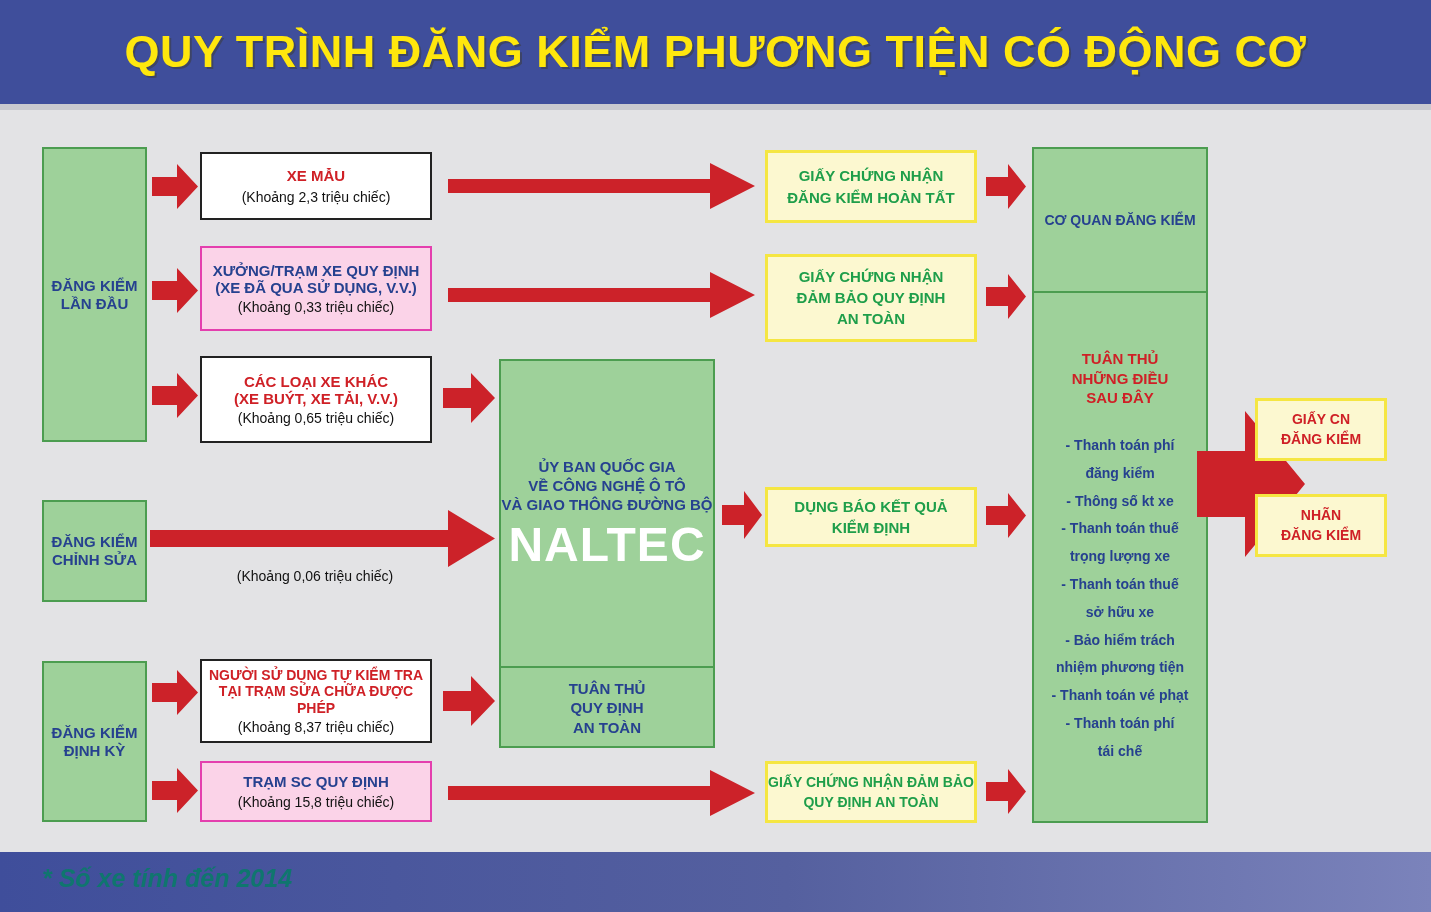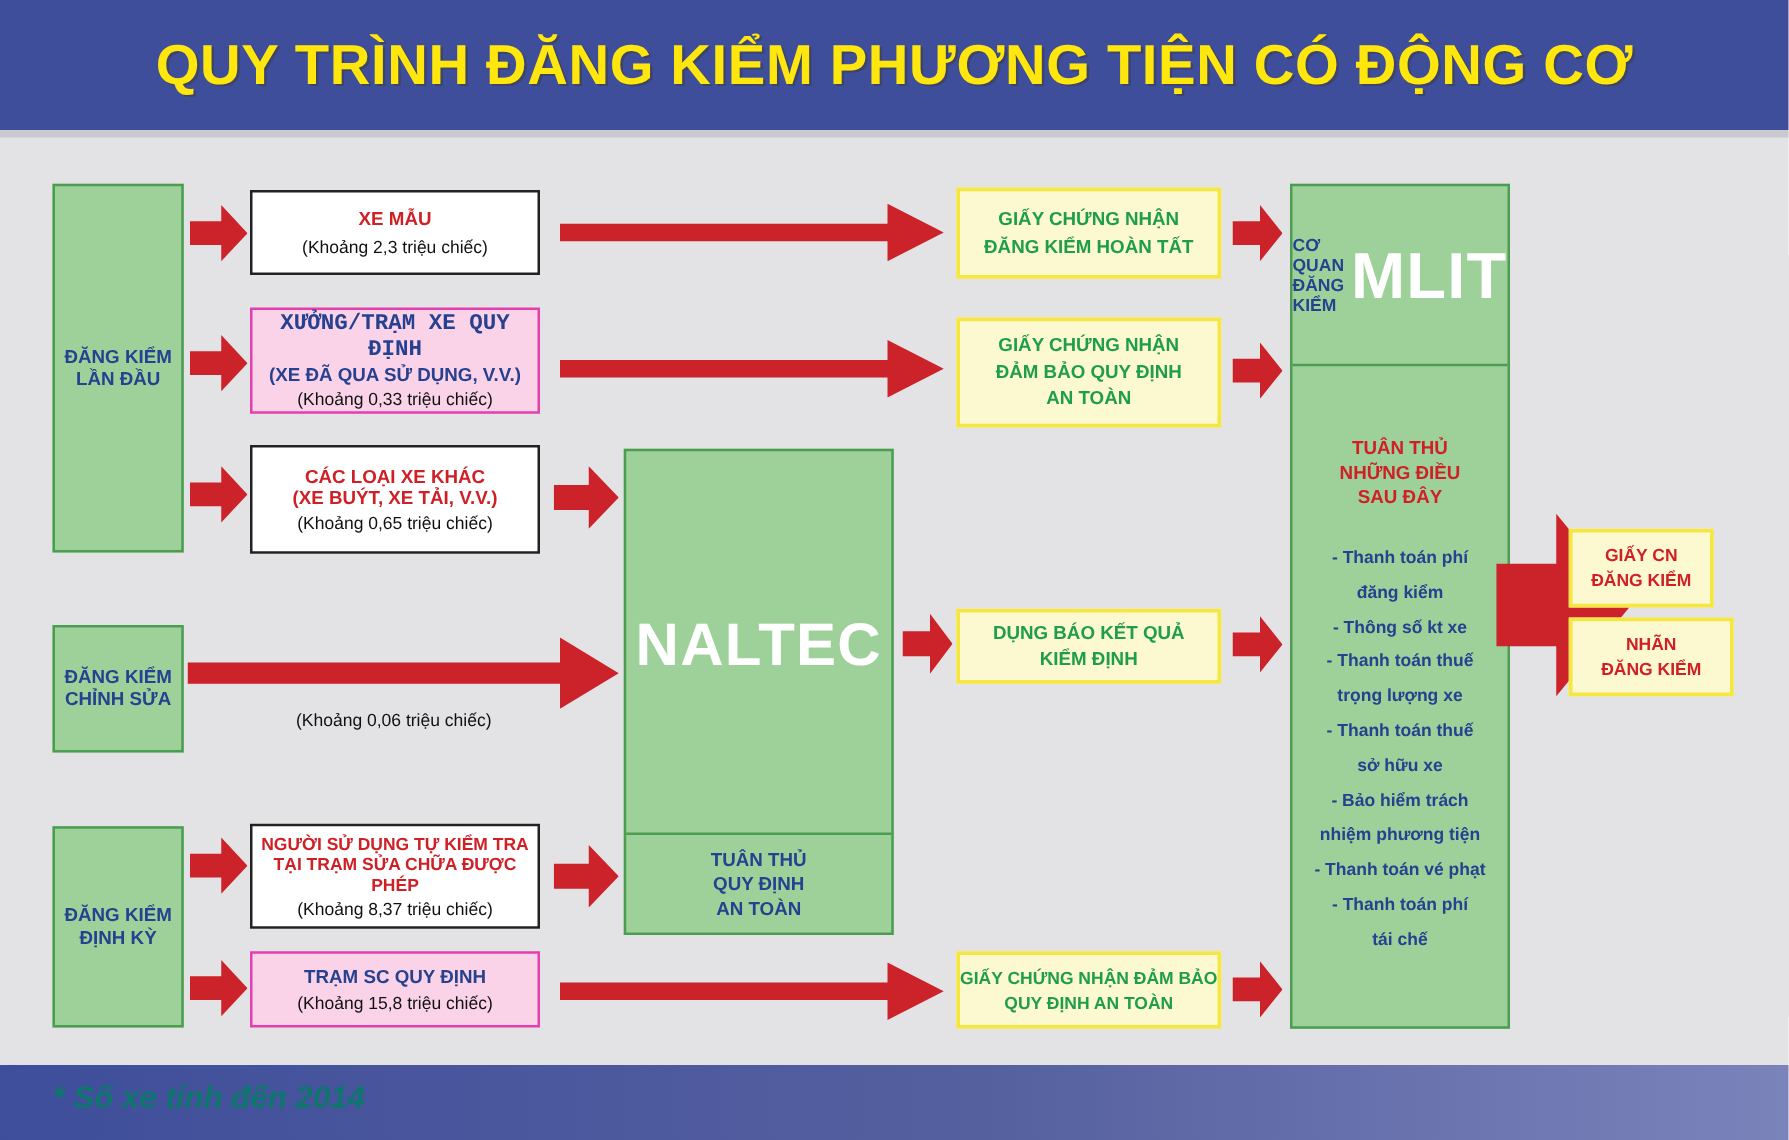--- a/index.html
+++ b/index.html
@@ -113,21 +113,21 @@
         <path d="M0 13 H25 V0 L46 22.5 L25 45 V32 H0 Z" fill="#cc2229"></path>
       </svg>
   </div>
 
   <div class="box white" style="left:200px;top:152px;width:232px;height:68px;">
     <div class="hdr t-red" style="font-size:15px;text-align:center;">XE MẪU</div>
     <div class="sub" style="font-size:14px;margin-top:4px;">(Khoảng 2,3 triệu chiếc)</div>
   </div>
 
   <div class="box pink" style="left:200px;top:246px;width:232px;height:85px;">
-    <div class="hdr t-blue" style="font-size:18px;font-family:Liberation Mono, monospace;">XƯỞNG/TRẠM XE QUY ĐỊNH</div>
+    <div class="hdr t-blue" style="font-size:15px;">XƯỞNG/TRẠM XE QUY ĐỊNH</div>
     <div class="hdr t-blue" style="font-size:15px;">(XE ĐÃ QUA SỬ DỤNG, V.V.)</div>
     <div class="sub" style="font-size:14px;margin-top:2px;">(Khoảng 0,33 triệu chiếc)</div>
   </div>
 
   <div class="box white" style="left:200px;top:356px;width:232px;height:87px;">
     <div class="hdr t-red" style="font-size:15px;">CÁC LOẠI XE KHÁC</div>
     <div class="hdr t-red" style="font-size:15px;">(XE BUÝT, XE TẢI, V.V.)</div>
     <div class="sub" style="font-size:14px;margin-top:2px;">(Khoảng 0,65 triệu chiếc)</div>
   </div>
 
@@ -175,20 +175,25 @@
   <div class="arrow" style="left:448px;top:770px;">
     <svg width="307" height="46" viewBox="0 0 307 46">
         <path d="M0 16 H262 V0 L307 23 L262 46 V30 H0 Z" fill="#cc2229"></path>
       </svg>
   </div>
 
   <div style="position:absolute;left:499px;top:359px;width:216px;height:389px;box-sizing:border-box;
               background:#9ed19a;border:2px solid #4c9d50;">
     <div style="position:absolute;left:0;top:0;width:100%;height:305px;display:flex;flex-direction:column;
                 align-items:center;justify-content:center;">
+      <div style="color:#26418f;font-weight:bold;font-size:15px;line-height:1.25;text-align:center;">
+        <div>ỦY BAN QUỐC GIA</div>
+        <div>VỀ CÔNG NGHỆ Ô TÔ</div>
+        <div>VÀ GIAO THÔNG ĐƯỜNG BỘ</div>
+      </div>
       <div class="bigword" style="font-size:48px;margin-top:6px;">NALTEC</div>
     </div>
     <div class="divline" style="left:0;top:305px;width:100%;"></div>
     <div style="position:absolute;left:0;top:307px;width:100%;height:80px;display:flex;flex-direction:column;
                 align-items:center;justify-content:center;color:#26418f;font-weight:bold;font-size:15px;line-height:1.3;">
       <div>TUÂN THỦ</div>
       <div>QUY ĐỊNH</div>
       <div>AN TOÀN</div>
     </div>
   </div>
@@ -239,21 +244,20 @@
     <svg width="40" height="45" viewBox="0 0 40 45">
         <path d="M0 13 H22 V0 L40 22.5 L22 45 V32 H0 Z" fill="#cc2229"></path>
       </svg>
   </div>
 
   <div style="position:absolute;left:1032px;top:147px;width:176px;height:676px;box-sizing:border-box;
               background:#9ed19a;border:2px solid #4c9d50;">
     <div style="position:absolute;left:0;top:0;width:100%;height:142px;display:flex;flex-direction:row;
                 align-items:center;justify-content:center;">
       <div style="color:#26418f;font-weight:bold;font-size:14px;">CƠ QUAN ĐĂNG KIỂM</div>
-      <div class="bigword" style="font-size:52px;margin-top:2px;">MLIT</div>
     </div>
     <div class="divline" style="left:0;top:142px;width:100%;"></div>
 
     <div style="position:absolute;left:0;top:200px;width:100%;text-align:center;color:#cf2026;
                 font-weight:bold;font-size:15px;line-height:1.3;">
       <div>TUÂN THỦ</div>
       <div>NHỮNG ĐIỀU</div>
       <div>SAU ĐÂY</div>
     </div>
 
@@ -286,21 +290,21 @@
         </div>
       </div>
   </div>
 
   <div class="arrow" style="left:1197px;top:411px;">
     <svg width="108" height="146" viewBox="0 0 108 146">
         <path d="M0 40 H48 V0 L108 73 L48 146 V106 H0 Z" fill="#cc2229"></path>
       </svg>
   </div>
 
-  <div class="box yellow" style="left:1255px;top:398px;width:116px;height:63px;margin-top:25px;">
+  <div class="box yellow" style="left:1255px;top:398px;width:132px;height:63px;">
     <div class="hdr t-red" style="font-size:14px;">GIẤY CN</div>
     <div class="hdr t-red" style="font-size:14px;margin-top:3px;">ĐĂNG KIỂM</div>
   </div>
 
   <div class="box yellow" style="left:1255px;top:494px;width:132px;height:63px;">
     <div class="hdr t-red" style="font-size:14px;">NHÃN</div>
     <div class="hdr t-red" style="font-size:14px;margin-top:3px;">ĐĂNG KIỂM</div>
   </div>
 
   <div id="footer"></div>

